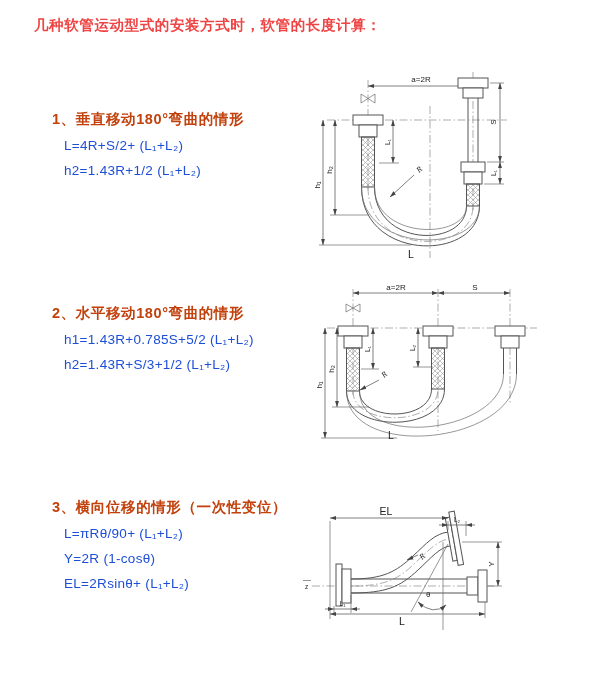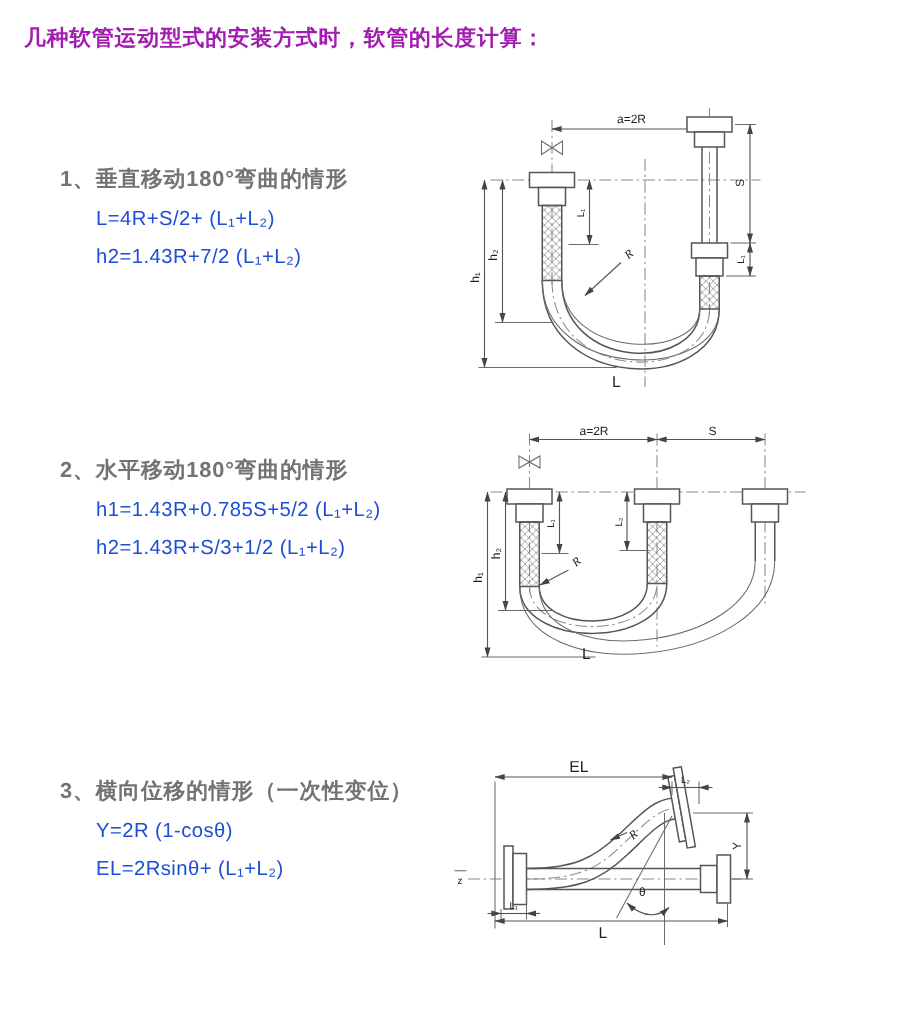--- a/index.html
+++ b/index.html
@@ -1,46 +1,46 @@
 <!DOCTYPE html>
 <html><head>
 <meta charset="utf-8">
 <style>
   html,body { margin:0; padding:0; }
   body {
     width:600px; height:675px; background:#ffffff; position:relative;
     font-family:"Liberation Sans", sans-serif; overflow:hidden; color:#141414;
   }
   .page-title {
-    position:absolute; left:16px; top:16px; font-size:14.5px; font-weight:bold;
-    letter-spacing:0.6px; color:#a21caf;
+    position:absolute; left:34px; top:16px; font-size:14.5px; font-weight:bold;
+    letter-spacing:0.6px; color:#ef4444;
   }
   .block { position:absolute; left:40px; }
-  .heading { font-size:14.5px; font-weight:bold; letter-spacing:0.6px; margin:0 0 9px 0; color:#737373; }
+  .heading { font-size:14.5px; font-weight:bold; letter-spacing:0.6px; margin:0 0 9px 12px; color:#c2410c; }
   .formula { font-size:13.5px; letter-spacing:0.3px; margin:0 0 10px 24px; color:#1d4ed8; }
   svg { position:absolute; overflow:visible; }
   .ln   { stroke:#555; stroke-width:1; fill:none; }
   .lnw  { stroke:#555; stroke-width:1; fill:#ffffff; }
   .thin { stroke:#6a6a6a; stroke-width:0.7; fill:none; }
   .cl   { stroke:#8a8a8a; stroke-width:0.7; fill:none; stroke-dasharray:8 2.5 1.5 2.5; }
   .dim  { stroke:#555; stroke-width:0.75; fill:none; }
   .lbl  { font-family:"Liberation Sans",sans-serif; font-size:8px; fill:#222; }
   .lblB { font-size:10.5px; }
   .lblS { font-size:6.5px; }
   .it   { font-style:italic; font-family:"Liberation Serif",serif; }
 </style>
 </head>
 <body>
 
 <div class="page-title">几种软管运动型式的安装方式时，软管的长度计算：</div>
 
 <div class="block" style="top:110px">
   <div class="heading">1、垂直移动180°弯曲的情形</div>
   <div class="formula">L=4R+S/2+ (L₁+L₂)</div>
-  <div class="formula">h2=1.43R+7/2 (L₁+L₂)</div>
+  <div class="formula">h2=1.43R+1/2 (L₁+L₂)</div>
 </div>
 
 <svg width="295" height="190" viewBox="0 0 295 190" style="left:303px; top:70px">
   <defs>
     <pattern id="hA" width="5" height="5" patternUnits="userSpaceOnUse">
       <path d="M0,5 L5,0 M0,0 L5,5" stroke="#8a8a8a" stroke-width="0.5"></path>
     </pattern>
     <marker id="aA" viewBox="0 0 10 10" refX="9.5" refY="5" markerWidth="9" markerHeight="9" orient="auto-start-reverse">
       <path d="M0,2 L10,5 L0,8 z" fill="#444"></path>
     </marker>
@@ -205,22 +205,23 @@
   </g>
 
   <g>
     <line class="dim" x1="74" y1="99" x2="55" y2="109" marker-end="url(#aB)"></line>
     <text class="lbl it" x="79" y="97" transform="rotate(-40 79 97)">R</text>
   </g>
 
   <text class="lbl lblB" x="86" y="158" text-anchor="middle">L</text>
 </svg>
 
-<div class="block" style="top:518px">
+<div class="block" style="top:498px">
   <div class="heading">3、横向位移的情形（一次性变位）</div>
+  <div class="formula">L=πRθ/90+ (L₁+L₂)</div>
   <div class="formula">Y=2R (1-cosθ)</div>
   <div class="formula">EL=2Rsinθ+ (L₁+L₂)</div>
 </div>
 
 <svg width="302" height="150" viewBox="0 0 302 150" style="left:298px; top:498px">
   <defs>
     <marker id="aC" viewBox="0 0 10 10" refX="9.5" refY="5" markerWidth="9" markerHeight="9" orient="auto-start-reverse">
       <path d="M0,2 L10,5 L0,8 z" fill="#444"></path>
     </marker>
   </defs>

